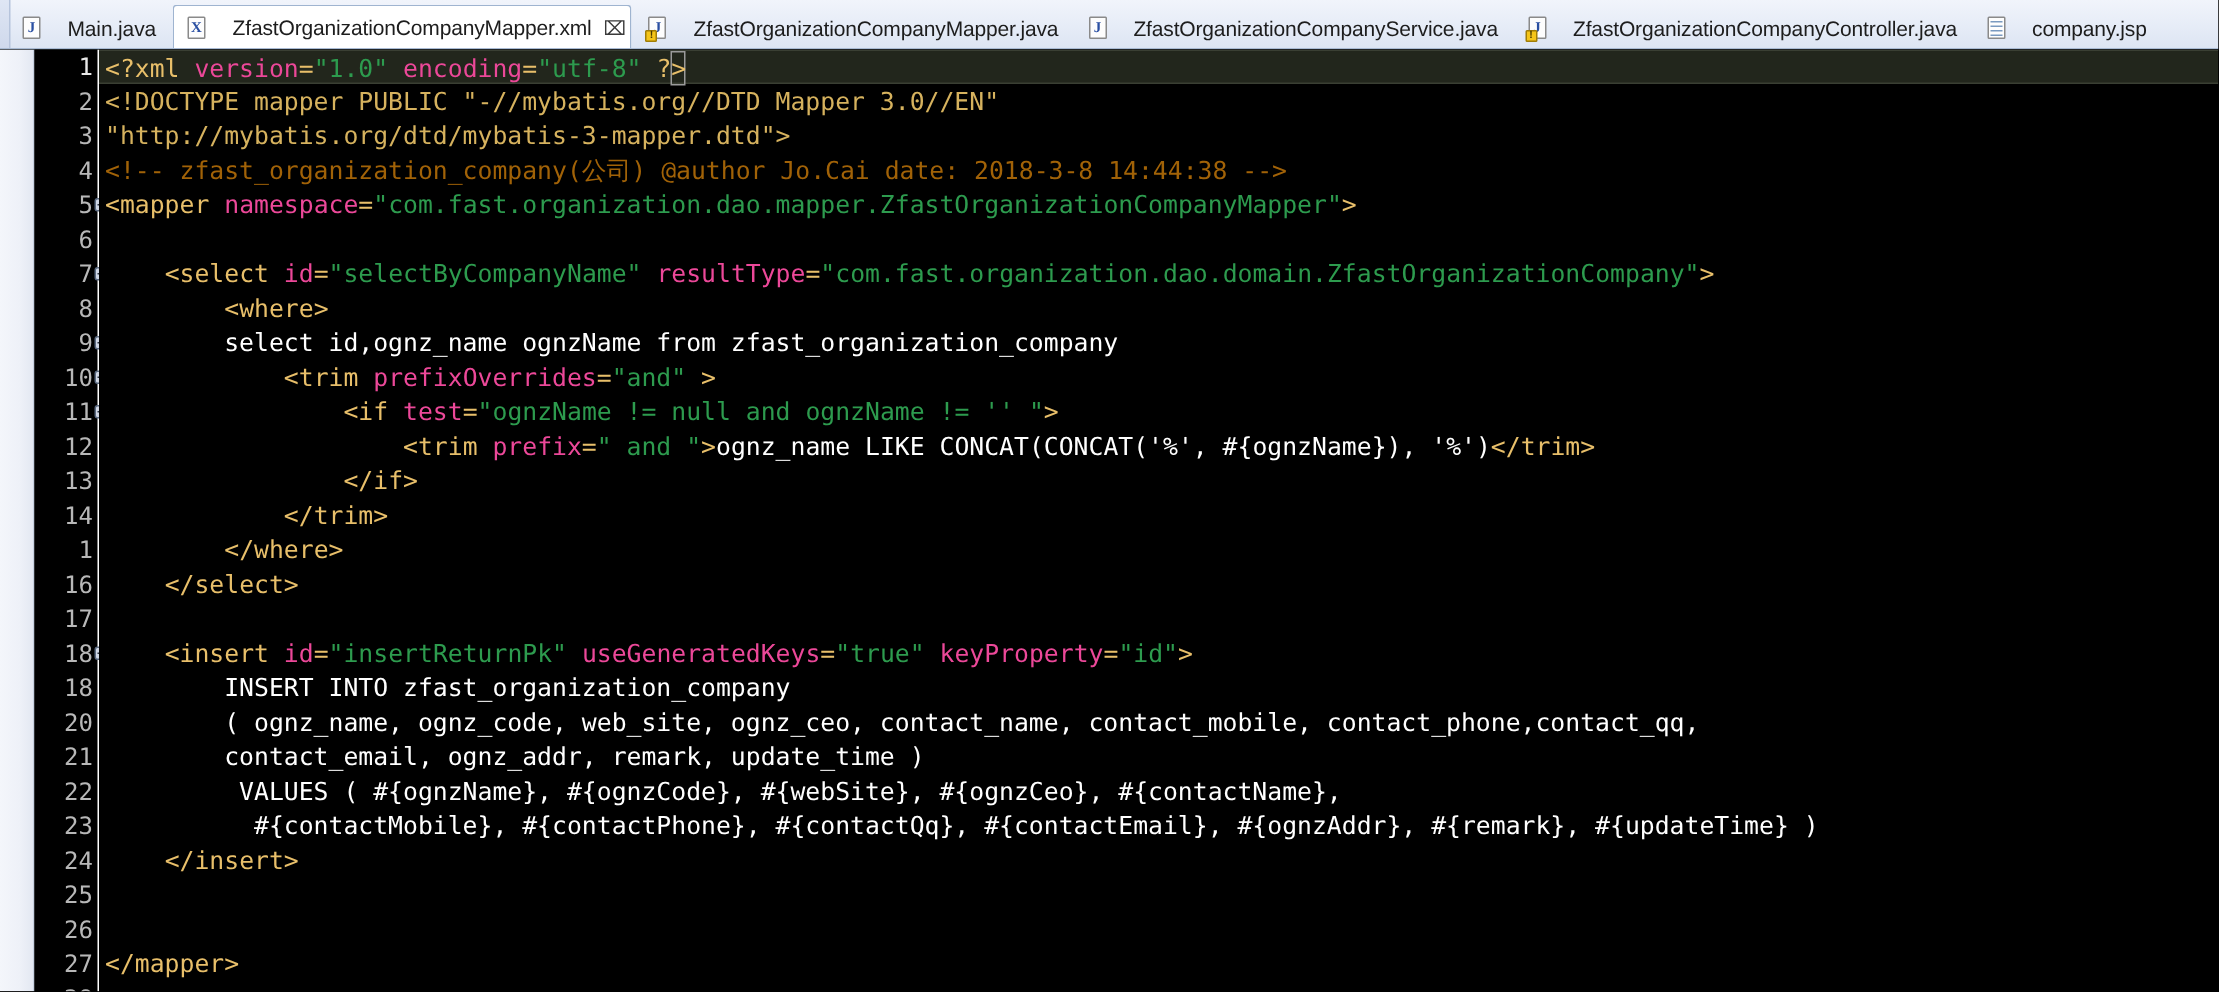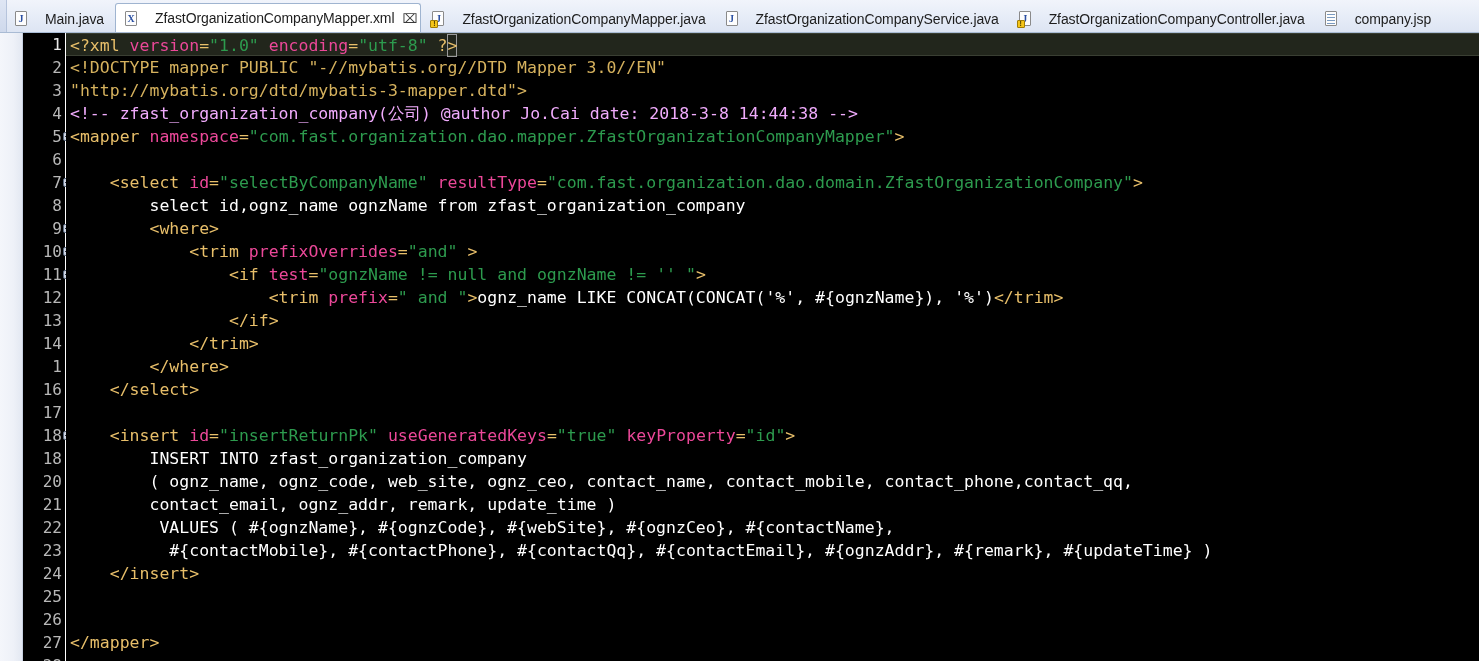--- a/index.html
+++ b/index.html
@@ -173,21 +173,21 @@
     border-bottom: 1px solid #3a3f33;
     height: 23px;
     line-height: 21px;
   }
 
   
   .tag    { color: #e8bf6a; }
   .attr   { color: #ec4899; }
   .str    { color: #2d9b4e; }
   .txt    { color: #ffffff; }
-  .cmt    { color: #f0abfc; text-align: center; }
+  .cmt    { color: #a16207; text-align: center; }
   .dtd    { color: #d6b25e; text-align: center; }
 
   .caret {
     display: inline-block;
     width: 10px;
     border: 1px solid #9a9a9a;
     background: transparent;
     color: #e8bf6a;
     text-align: center;
     margin-left: -1px;
@@ -282,22 +282,22 @@
       <div class="row"><span>28</span></div>
     </div>
   <div class="codearea" id="codearea">
       <div class="row cur"><span class="tag">&lt;?xml</span><span class="tag"> </span><span class="attr">version</span><span class="tag">=</span><span class="str">"1.0"</span><span class="tag"> </span><span class="attr">encoding</span><span class="tag">=</span><span class="str">"utf-8"</span><span class="tag"> </span><span class="tag">?</span><span class="caret">&gt;</span></div>
       <div class="row"><span class="dtd">&lt;!DOCTYPE mapper PUBLIC "-//mybatis.org//DTD Mapper 3.0//EN"</span></div>
       <div class="row"><span class="dtd">"http://mybatis.org/dtd/mybatis-3-mapper.dtd"&gt;</span></div>
       <div class="row"><span class="cmt">&lt;!-- zfast_organization_company(公司) @author Jo.Cai date: 2018-3-8 14:44:38 --&gt;</span></div>
       <div class="row"><span class="txt"></span><span class="tag">&lt;mapper</span><span class="tag"> </span><span class="attr">namespace</span><span class="tag">=</span><span class="str">"com.fast.organization.dao.mapper.ZfastOrganizationCompanyMapper"</span><span class="tag"></span><span class="tag">&gt;</span><span class="txt"></span></div>
       <div class="row">&nbsp;</div>
       <div class="row"><span class="txt">    </span><span class="tag">&lt;select</span><span class="tag"> </span><span class="attr">id</span><span class="tag">=</span><span class="str">"selectByCompanyName"</span><span class="tag"> </span><span class="attr">resultType</span><span class="tag">=</span><span class="str">"com.fast.organization.dao.domain.ZfastOrganizationCompany"</span><span class="tag"></span><span class="tag">&gt;</span><span class="txt"></span></div>
+      <div class="row"><span class="txt">        </span><span class="tag">&lt;where</span><span class="tag"></span><span class="tag">&gt;</span><span class="txt"></span></div>
       <div class="row"><span class="txt">        select id,ognz_name ognzName from zfast_organization_company</span></div>
-      <div class="row"><span class="txt">        </span><span class="tag">&lt;where</span><span class="tag"></span><span class="tag">&gt;</span><span class="txt"></span></div>
       <div class="row"><span class="txt">            </span><span class="tag">&lt;trim</span><span class="tag"> </span><span class="attr">prefixOverrides</span><span class="tag">=</span><span class="str">"and"</span><span class="tag"> </span><span class="tag">&gt;</span><span class="txt"></span></div>
       <div class="row"><span class="txt">                </span><span class="tag">&lt;if</span><span class="tag"> </span><span class="attr">test</span><span class="tag">=</span><span class="str">"ognzName != null and ognzName != '' "</span><span class="tag"></span><span class="tag">&gt;</span><span class="txt"></span></div>
       <div class="row"><span class="txt">                    </span><span class="tag">&lt;trim</span><span class="tag"> </span><span class="attr">prefix</span><span class="tag">=</span><span class="str">" and "</span><span class="tag"></span><span class="tag">&gt;</span><span class="txt">ognz_name LIKE CONCAT(CONCAT('%', #{ognzName}), '%')</span><span class="tag">&lt;/trim</span><span class="tag"></span><span class="tag">&gt;</span><span class="txt"></span></div>
       <div class="row"><span class="txt">                </span><span class="tag">&lt;/if</span><span class="tag"></span><span class="tag">&gt;</span><span class="txt"></span></div>
       <div class="row"><span class="txt">            </span><span class="tag">&lt;/trim</span><span class="tag"></span><span class="tag">&gt;</span><span class="txt"></span></div>
       <div class="row"><span class="txt">        </span><span class="tag">&lt;/where</span><span class="tag"></span><span class="tag">&gt;</span><span class="txt"></span></div>
       <div class="row"><span class="txt">    </span><span class="tag">&lt;/select</span><span class="tag"></span><span class="tag">&gt;</span><span class="txt"></span></div>
       <div class="row">&nbsp;</div>
       <div class="row"><span class="txt">    </span><span class="tag">&lt;insert</span><span class="tag"> </span><span class="attr">id</span><span class="tag">=</span><span class="str">"insertReturnPk"</span><span class="tag"> </span><span class="attr">useGeneratedKeys</span><span class="tag">=</span><span class="str">"true"</span><span class="tag"> </span><span class="attr">keyProperty</span><span class="tag">=</span><span class="str">"id"</span><span class="tag"></span><span class="tag">&gt;</span><span class="txt"></span></div>
       <div class="row"><span class="txt">        INSERT INTO zfast_organization_company</span></div>

